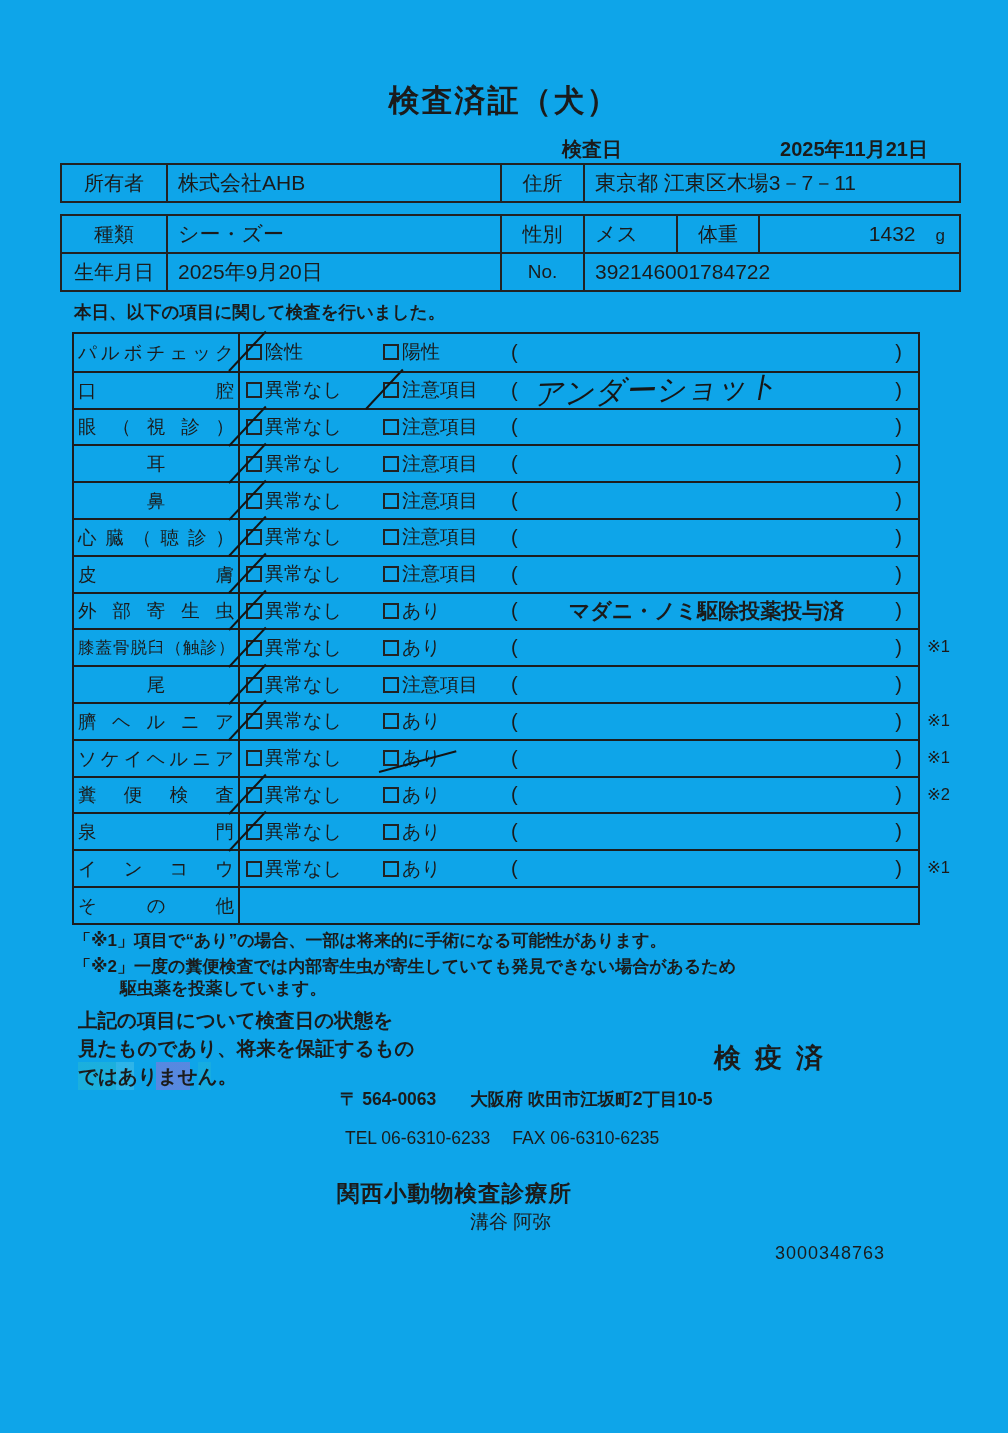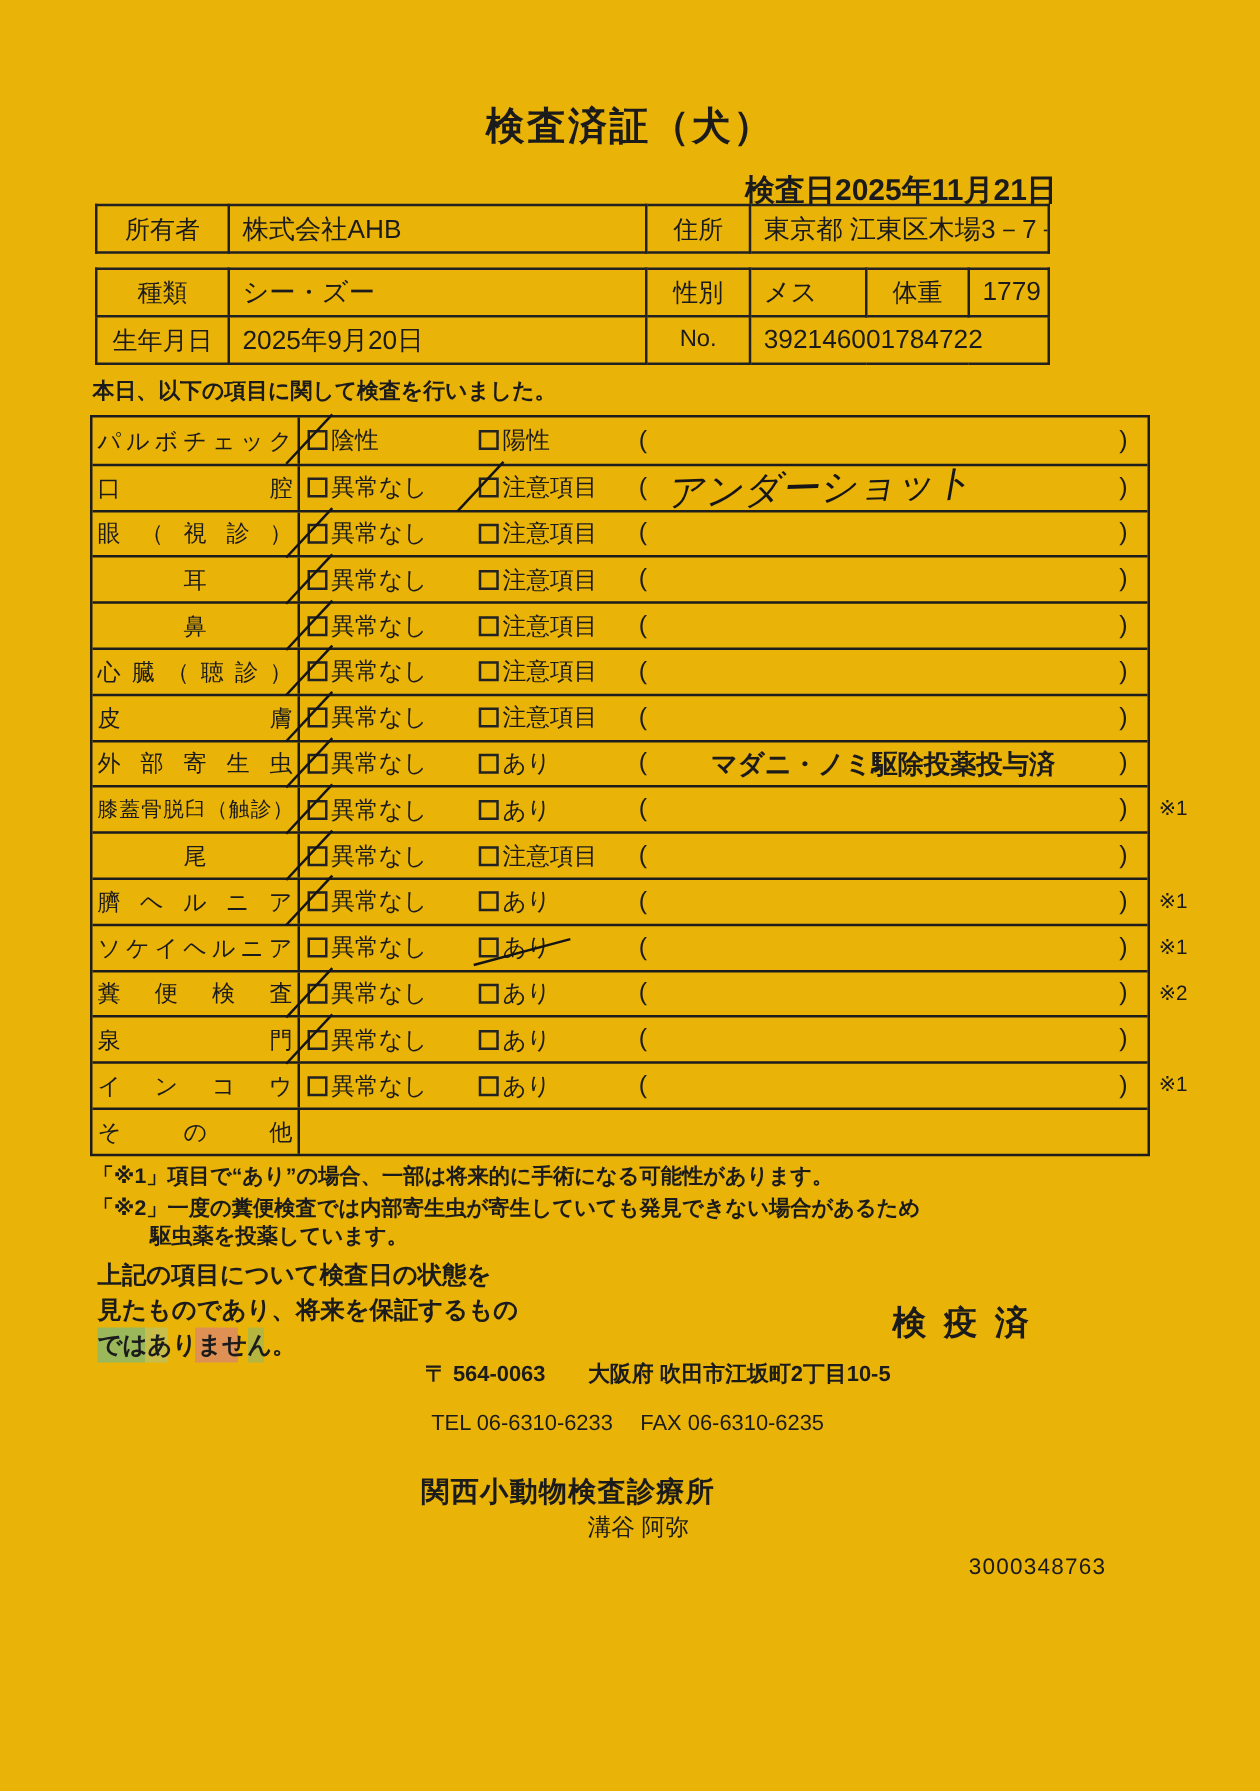--- a/index.html
+++ b/index.html
@@ -1,28 +1,28 @@
 <!DOCTYPE html>
 <html><head>
 <meta charset="utf-8">
 <style>
   html,body { margin:0; padding:0; background:#e8e8e8; }
   .page {
     position:relative; width:1008px; height:1433px; margin:0 auto;
-    background:#eab308; overflow:hidden;
+    background:#0ea5e9; overflow:hidden;
     font-family:"Liberation Sans","DejaVu Sans",sans-serif;
     color:#1b1b1b;
   }
   
   .title { position:absolute; left:0; right:0; top:80px; margin:0;
     text-align:center; font-size:31px; font-weight:700; letter-spacing:2px; }
-  .exam-date { position:absolute; left:596px; top:136px; width:366px;
-    display:flex; justify-content:flex-start; font-size:24px; font-weight:600; }
+  .exam-date { position:absolute; left:562px; top:136px; width:366px;
+    display:flex; justify-content:space-between; font-size:20px; font-weight:600; }
   
-  .info-tbl { position:absolute; left:76px; border-collapse:collapse; table-layout:fixed; width:764px; }
+  .info-tbl { position:absolute; left:60px; border-collapse:collapse; table-layout:fixed; width:901px; }
   .owner-pos { top:163px; }
   .pet-pos { top:214px;border-radius:15px; }
   .info-tbl td { border:2.5px solid #222; height:38px; padding:0 10px;
     font-size:21px; box-sizing:border-box; overflow:hidden; white-space:nowrap; }
   .info-tbl td.c-lbl { text-align:center; font-size:20px; padding:0 4px; }
   .weight-cell { text-align:right; }
   .weight-cell .unit { font-size:17px; margin-left:20px; padding-right:4px; display:inline-block; }
   .no-lbl { font-size:19px !important;margin-top:23px; }
   
   .intro { position:absolute; left:74px; top:300px; font-size:17.5px; font-weight:700; }
@@ -122,21 +122,21 @@
         <col style="width:82px">
         <col>
       </colgroup>
     <tbody>
         <tr>
       <td class="c-lbl">種類</td>
       <td class="c-val">シー・ズー</td>
       <td class="c-lbl">性別</td>
       <td class="c-val">メス</td>
       <td class="c-lbl">体重</td>
-      <td class="c-val weight-cell"><span>1779</span><span class="unit">g</span></td>
+      <td class="c-val weight-cell"><span>1432</span><span class="unit">g</span></td>
     </tr>
     <tr>
       <td class="c-lbl">生年月日</td>
       <td class="c-val">2025年9月20日</td>
       <td class="c-lbl no-lbl">No.</td>
       <td class="c-val" colspan="3">392146001784722</td>
     </tr>
   </tbody>
     </table>
 

